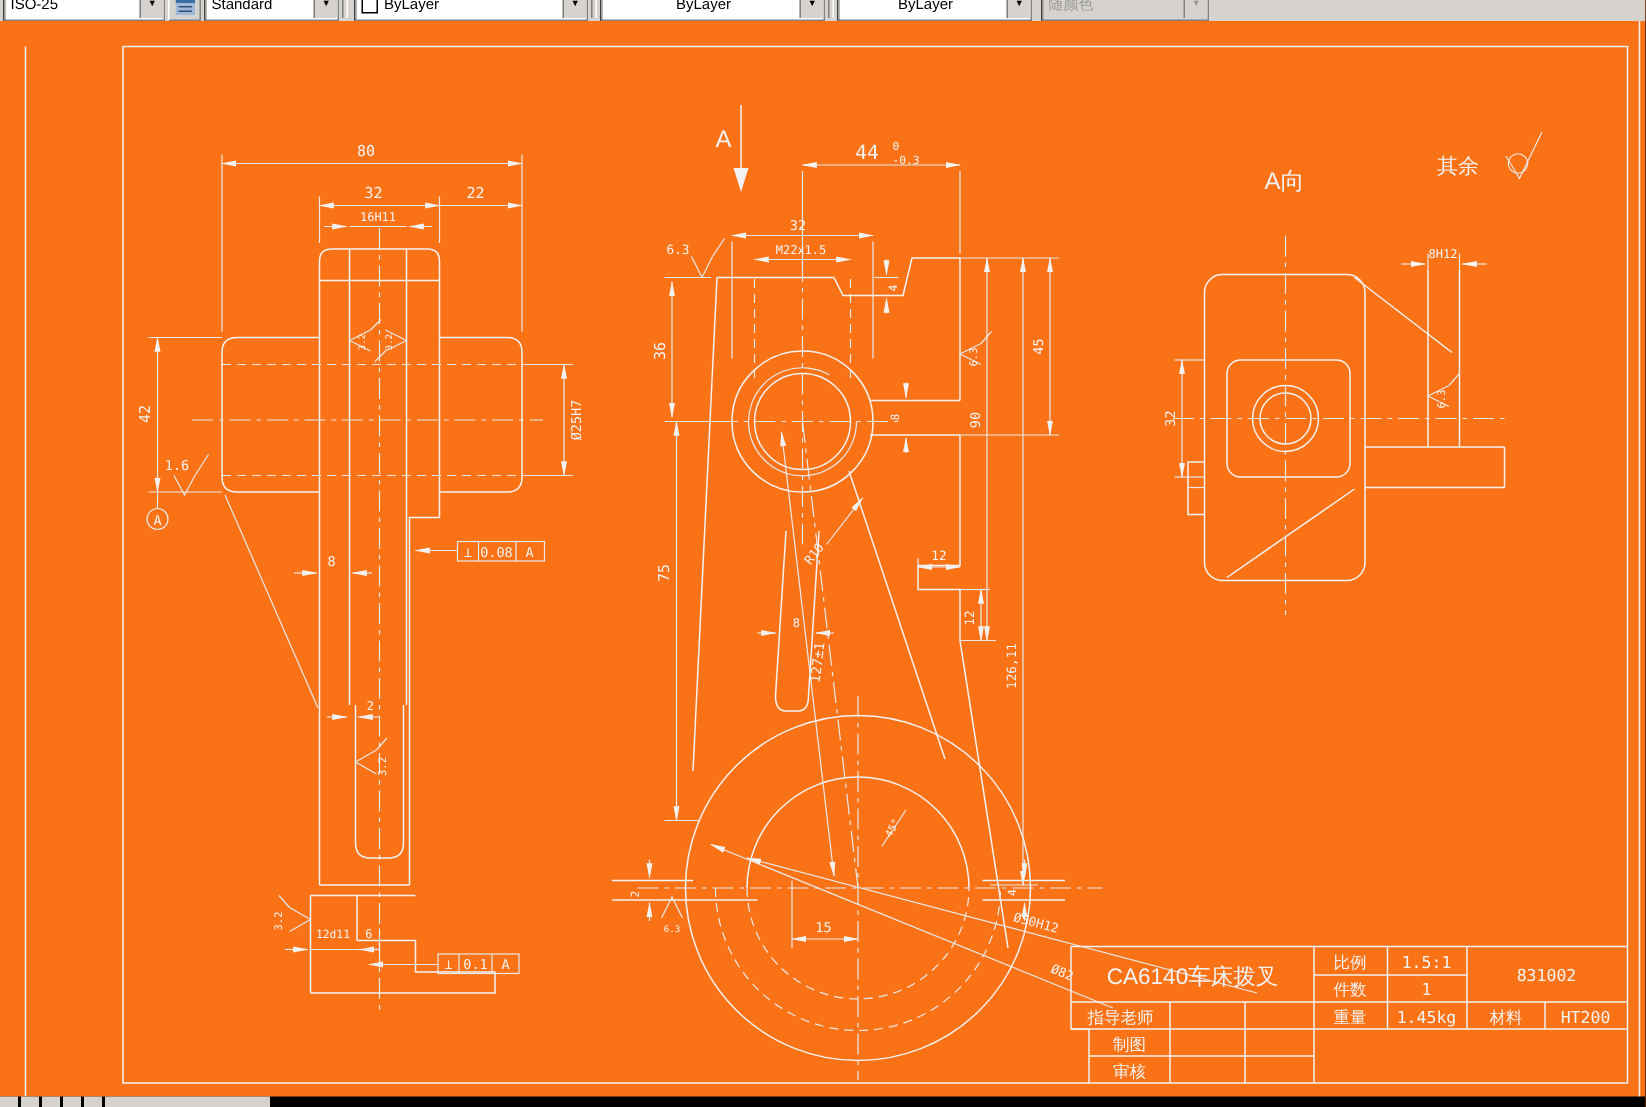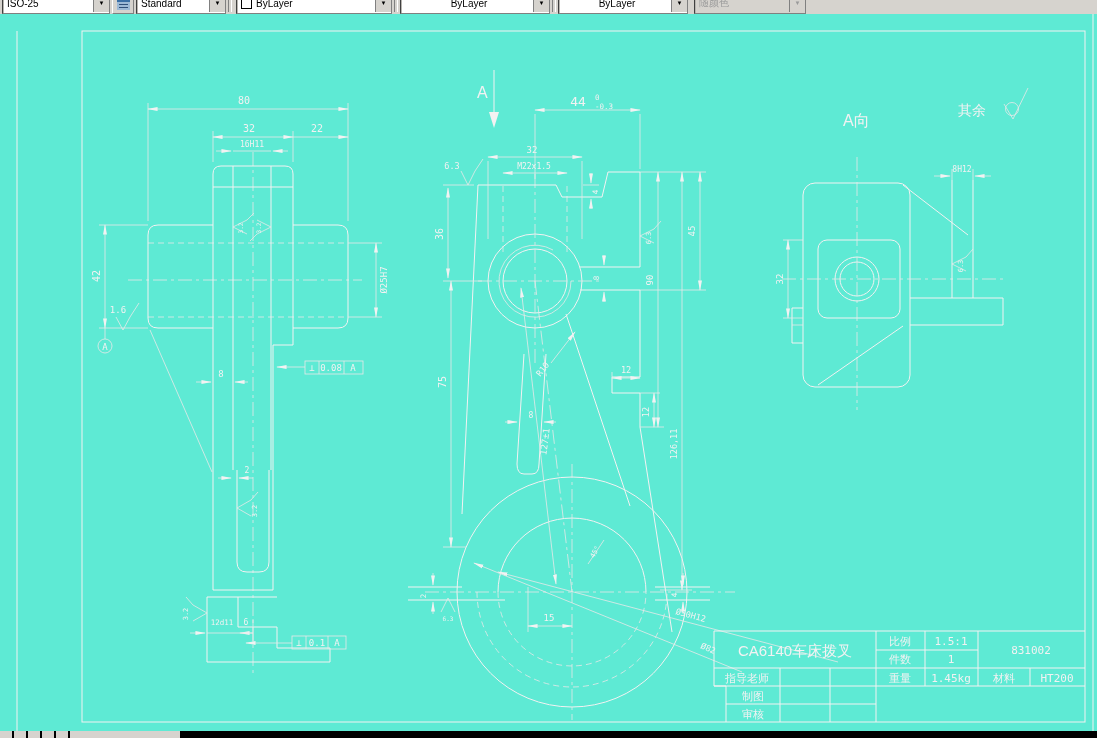--- a/index.html
+++ b/index.html
@@ -1,16 +1,16 @@
 <!DOCTYPE html>
 <html><head>
 <meta charset="utf-8">
 <style>
   html,body{margin:0;padding:0;background:#000;}
-  #app{position:relative;width:1097px;height:738px;background:#5eead4;overflow:hidden;
+  #app{position:relative;width:1097px;height:738px;background:#f97316;overflow:hidden;
        font-family:"Liberation Sans",sans-serif;}
   
   #toolbar{position:absolute;left:0;top:0;width:1097px;height:14px;background:#d6d3ce;overflow:hidden;}
   .combo{position:absolute;top:-8px;height:20px;background:#fff;border:1px solid #808080;
          border-top-color:#404040;border-left-color:#404040;box-shadow:inset 1px 1px 0 #b8b5b0;
          display:flex;align-items:center;font-size:10px;color:#000;}
   .combo .combo-text{flex:1;padding-left:4px;white-space:nowrap;overflow:hidden;}
   .combo .combo-arrow{width:15px;height:18px;background:#d6d3ce;border-left:1px solid #808080;
          display:flex;align-items:center;justify-content:center;font-size:6px;color:#000;}
   .combo.disabled{background:#d6d3ce;color:#9a9a9a;}

